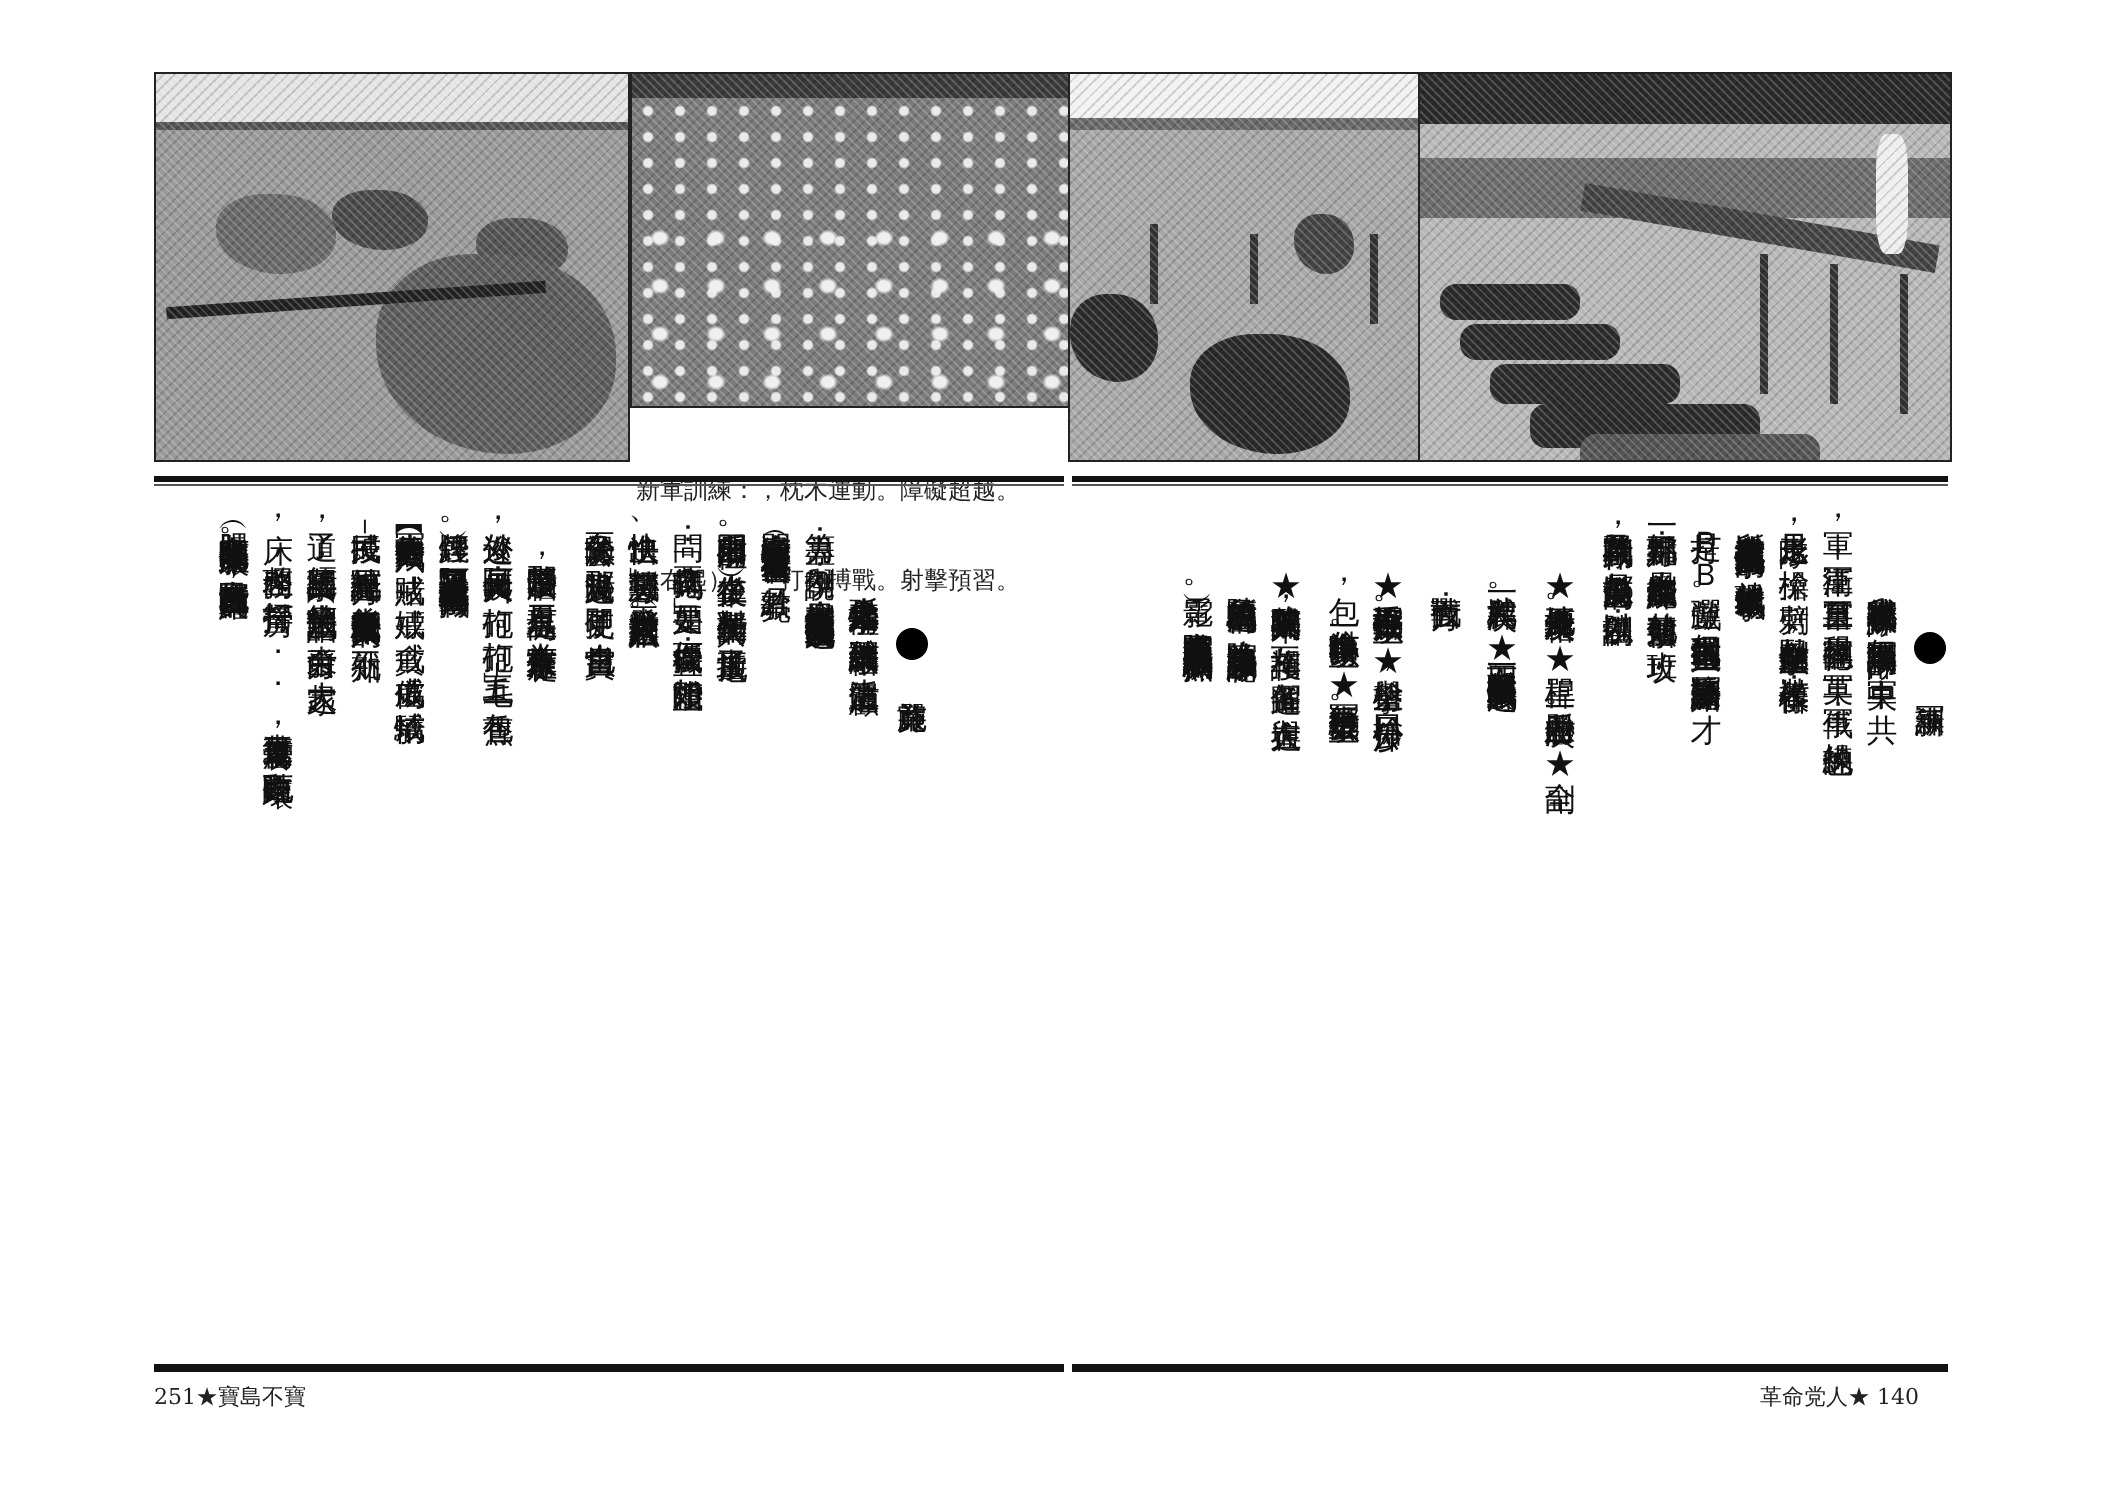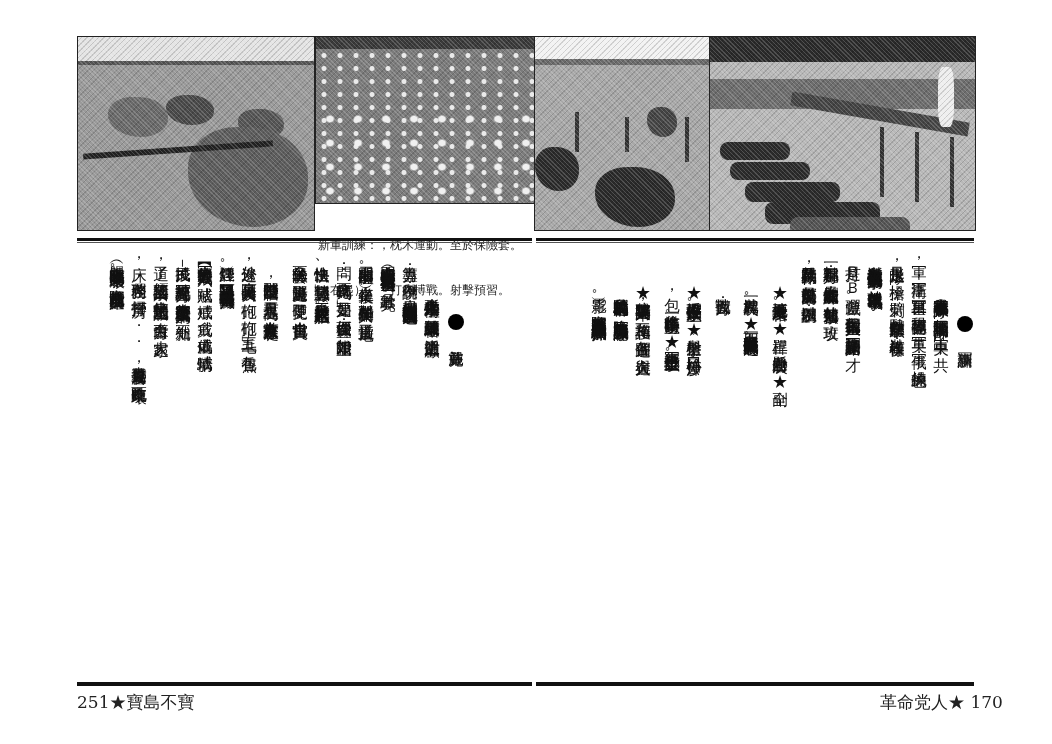--- a/index.html
+++ b/index.html
@@ -20,21 +20,21 @@
 
   .rule-thick { position:absolute; background:#111; }
   .rule-thin  { position:absolute; background:#555; }
 
   .col { position:absolute; writing-mode:vertical-rl; font-size:15.5px; line-height:22px;
          letter-spacing:0.5px; white-space:nowrap; }
   .heading { position:absolute; writing-mode:vertical-rl; font-size:15px; white-space:nowrap; }
   .bullet { display:inline-block; width:16px; height:16px; border-radius:50%; background:#000;
             margin-bottom:4px; }
 
-  .folio { position:absolute; font-size:17px; color:#222; white-space:nowrap; }
+  .folio { position:absolute; font-size:11px; color:#222; white-space:nowrap; }
 </style>
 </head>
 <body>
 
 <div class="photo" style="left:77px;top:36px;width:236px;height:193px;background:#9a9a9a;">
   <div class="sky" style="height:26px;background:#e4e4e4;"></div>
   <div class="bar" style="left:0;top:24px;width:236px;height:4px;background:#555;"></div>
   <div class="blob" style="left:88px;top:58px;width:48px;height:30px;background:#4a4a4a;"></div>
   <div class="blob" style="left:160px;top:72px;width:46px;height:30px;background:#555;"></div>
   <div class="blob" style="left:110px;top:90px;width:120px;height:100px;background:#5d5d5d;"></div>
@@ -48,21 +48,21 @@
   <div class="grain"></div>
   <div style="position:absolute;inset:12px 0 0 0;
        background-image:radial-gradient(circle, #eaeaea 0 2px, rgba(0,0,0,0) 3px);
        background-size:16px 13px;"></div>
   <div style="position:absolute;inset:70px 0 0 0;
        background-image:radial-gradient(ellipse, #f0f0f0 0 3px, rgba(0,0,0,0) 5px);
        background-size:28px 24px;"></div>
 </div>
 
 <div class="caption" style="left:318px;top:208px;">
-  <div>新軍訓練：，枕木運動。至於保險套。</div>
+  <div>新軍訓練：，枕木運動。障礙超越。</div>
   <div>（右起）　　打肉搏戰。射擊預習。</div>
 </div>
 
 <div class="photo" style="left:534px;top:36px;width:174px;height:193px;background:#a8a8a8;">
   <div class="sky" style="height:26px;background:#f2f2f2;"></div>
   <div class="bar" style="left:0;top:22px;width:174px;height:6px;background:#6a6a6a;"></div>
   <div class="bar" style="left:40px;top:75px;width:4px;height:40px;background:#333;"></div>
   <div class="bar" style="left:90px;top:80px;width:4px;height:35px;background:#333;"></div>
   <div class="bar" style="left:150px;top:80px;width:4px;height:45px;background:#333;"></div>
   <div class="blob" style="left:0;top:110px;width:44px;height:44px;"></div>
@@ -131,13 +131,13 @@
 <div class="col" style="left:194px;top:254px;">新軍的教條是【六戒】：戒賭、戒嫖、戒貪、戒虛偽、戒驕惰、</div>
 <div class="col" style="left:172px;top:254px;">戒擾民－純粹是軍紀方面。後來怎麼會變成革命軍人的？就不知</div>
 <div class="col" style="left:150px;top:254px;">道了，蔣經國插手，第一招是【戰士的話】：東方發白，大家起</div>
 <div class="col" style="left:128px;top:254px;">床，整理內務，打掃營房．．．．青菜豆腐最營養，亂吃東西壞</div>
 <div class="col" style="left:106px;top:254px;">肚腸（有人改唱吃了豬肉壞肚腸）。實際只能吃自己種的蘿菜，</div>
 
 <div class="rule-thick" style="left:77px;top:682px;width:455px;height:4px;"></div>
 <div class="rule-thick" style="left:536px;top:682px;width:438px;height:4px;"></div>
 
 <div class="folio" style="left:77px;top:691px;">251★寶島不寶</div>
-<div class="folio" style="left:880px;top:691px;">革命党人★ 170</div>
+<div class="folio" style="left:880px;top:691px;">革命党人★ 140</div>
 
 </body></html>

